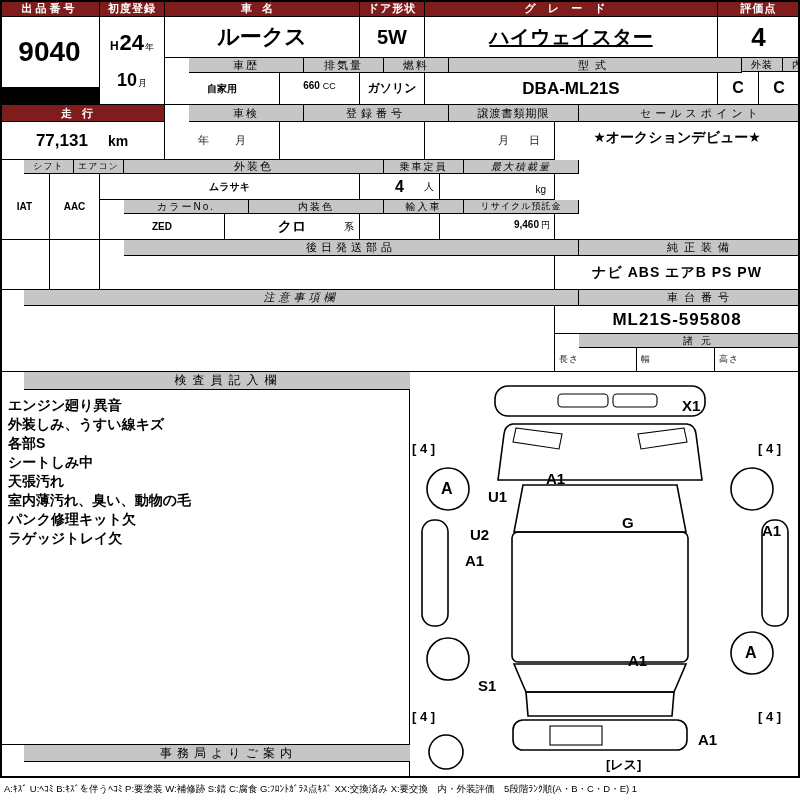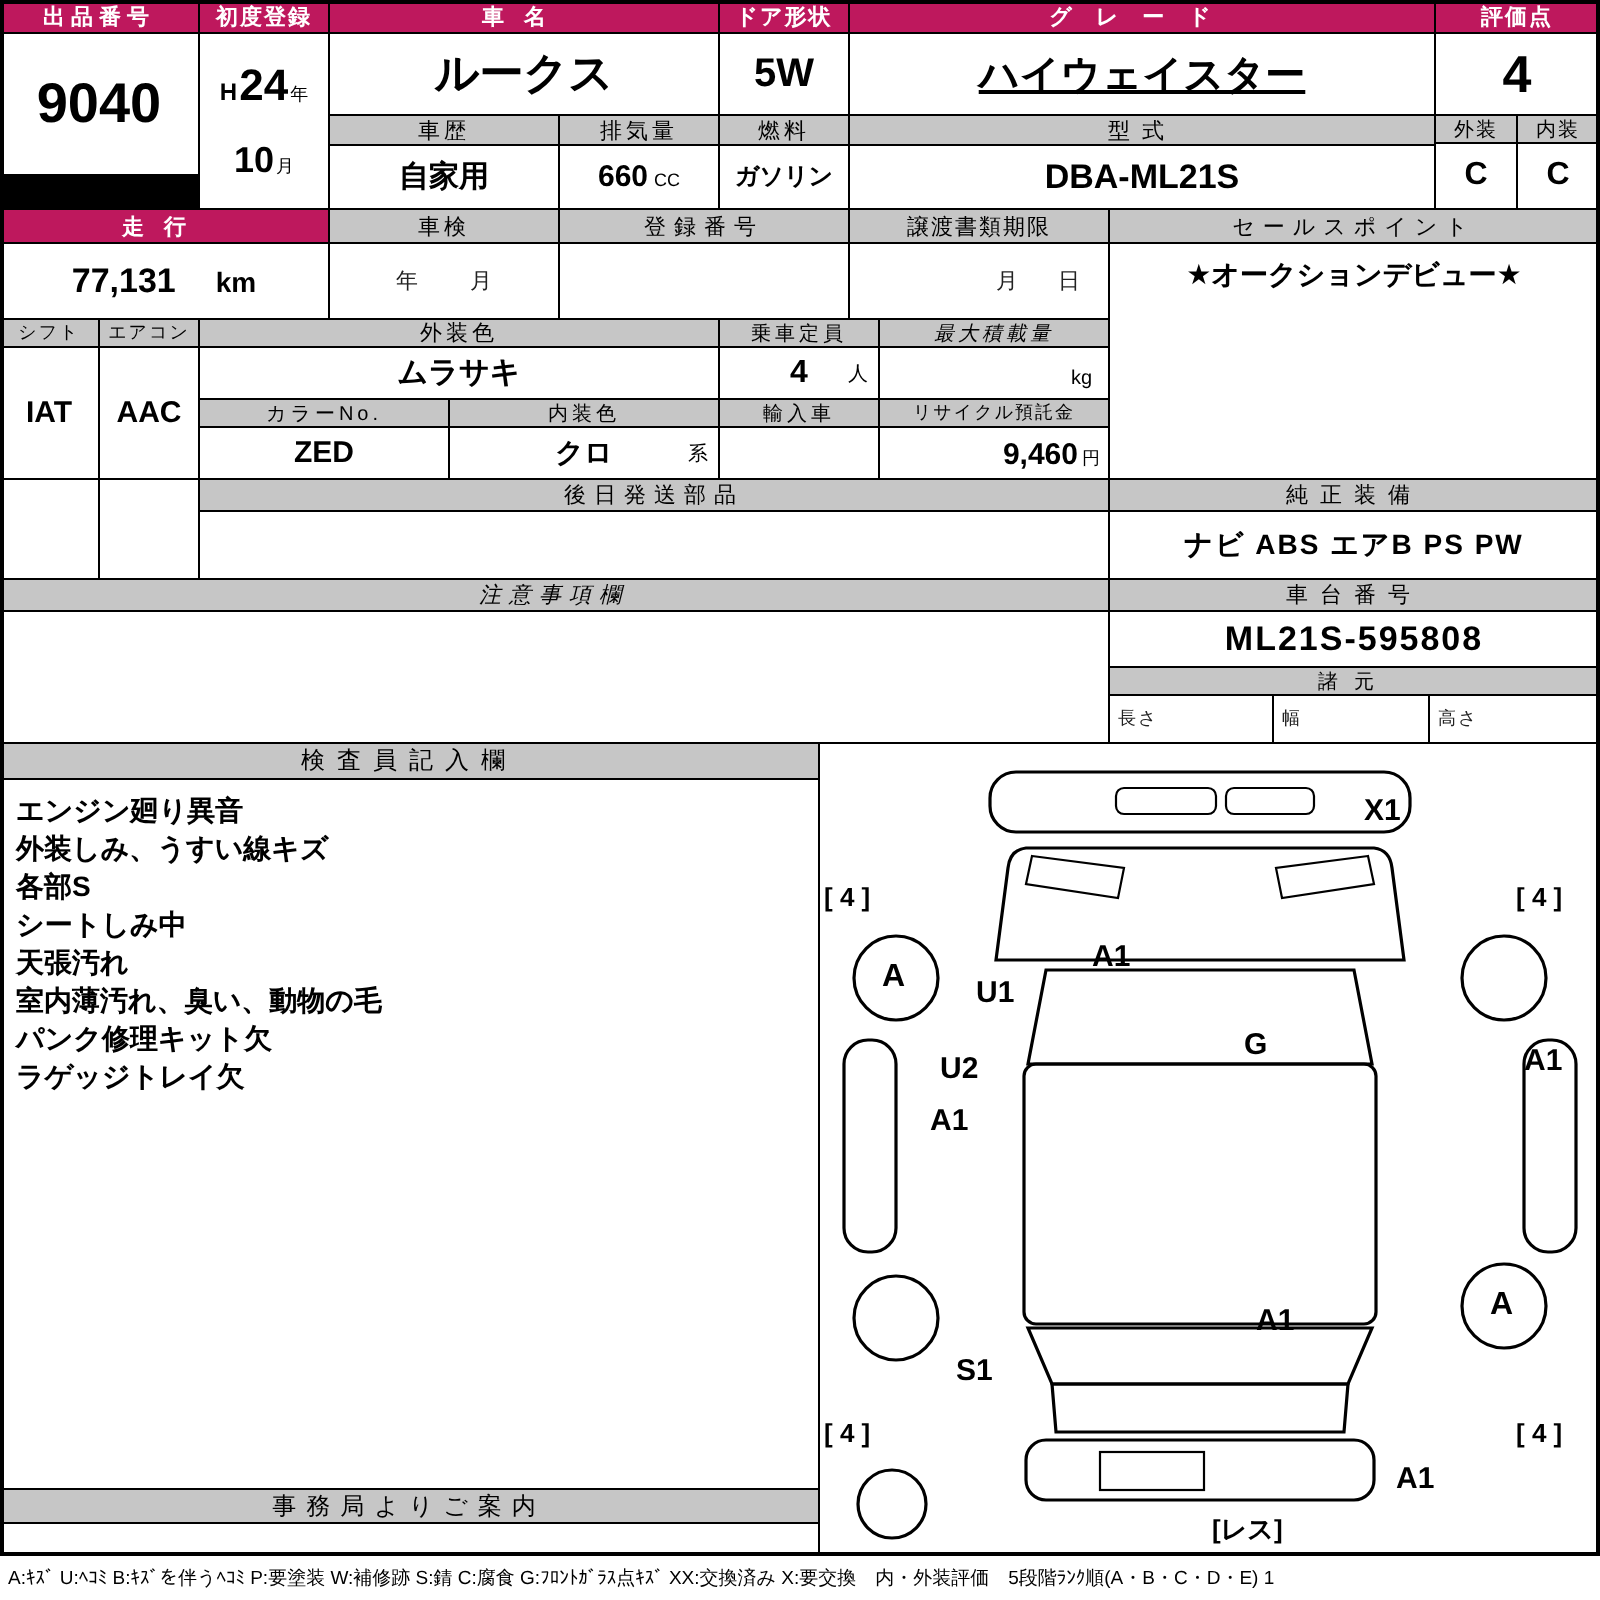--- a/index.html
+++ b/index.html
@@ -1,25 +1,25 @@
 <!DOCTYPE html>
 <html><head>
 <meta charset="utf-8">
 <style>
   * { margin:0; padding:0; box-sizing:border-box; }
   body { font-family:"Liberation Sans","DejaVu Sans",sans-serif; background:#fff; color:#000; }
   .sheet { position:relative; width:800px; height:800px; background:#fff; overflow:hidden; }
   .frame { position:absolute; left:0; top:0; width:800px; height:778px; border:2px solid #000; pointer-events:none; }
   .cell { position:absolute; display:flex; align-items:center; justify-content:center; border-right:1px solid #000; border-bottom:1px solid #000; overflow:hidden; white-space:nowrap; }
-  .hb { background:#be185d; color:#fff; font-size:11px; letter-spacing:3px; font-weight:bold; }
-  .hg { background:#c6c6c6; font-size:11px; letter-spacing:2px; }
+  .hb { background:#7f1d1d; color:#fff; font-size:11px; letter-spacing:3px; font-weight:bold; }
+  .hg { background:#c6c6c6; font-size:11px; letter-spacing:2px;margin-left:24px; }
   .blackbox { background:#000; }
   .b { font-weight:bold; }
   .f28 { font-size:28px; } .f26 { font-size:26px; } .f22 { font-size:22px; } .f20 { font-size:20px; }
-  .f18 { font-size:18px; } .f17 { font-size:17px; } .f16 { font-size:16px; } .f15 { font-size:15px; }
+  .f18 { font-size:18px; } .f17 { font-size:17px; } .f16 { font-size:16px; } .f15 { font-size:10px; }
   .f14 { font-size:14px; } .f12 { font-size:12px; } .f10 { font-size:10px; }
   .f9 { font-size:9px; }
   .base { align-items:baseline; }
   .regcol { flex-direction:column; justify-content:space-evenly; }
   .regline { display:flex; align-items:baseline; gap:1px; }
   .unit-abs { position:absolute; right:5px; bottom:5px; font-size:10px; }
   .ph { font-size:11px; color:#222; }
   .top-start { align-items:flex-start; padding-top:7px; }
   .notes-area { position:absolute; border-right:1px solid #000; border-bottom:1px solid #000; padding:6px 8px; font-size:14px; font-weight:bold; line-height:19px; }
   .inspector-note { white-space:nowrap; }

